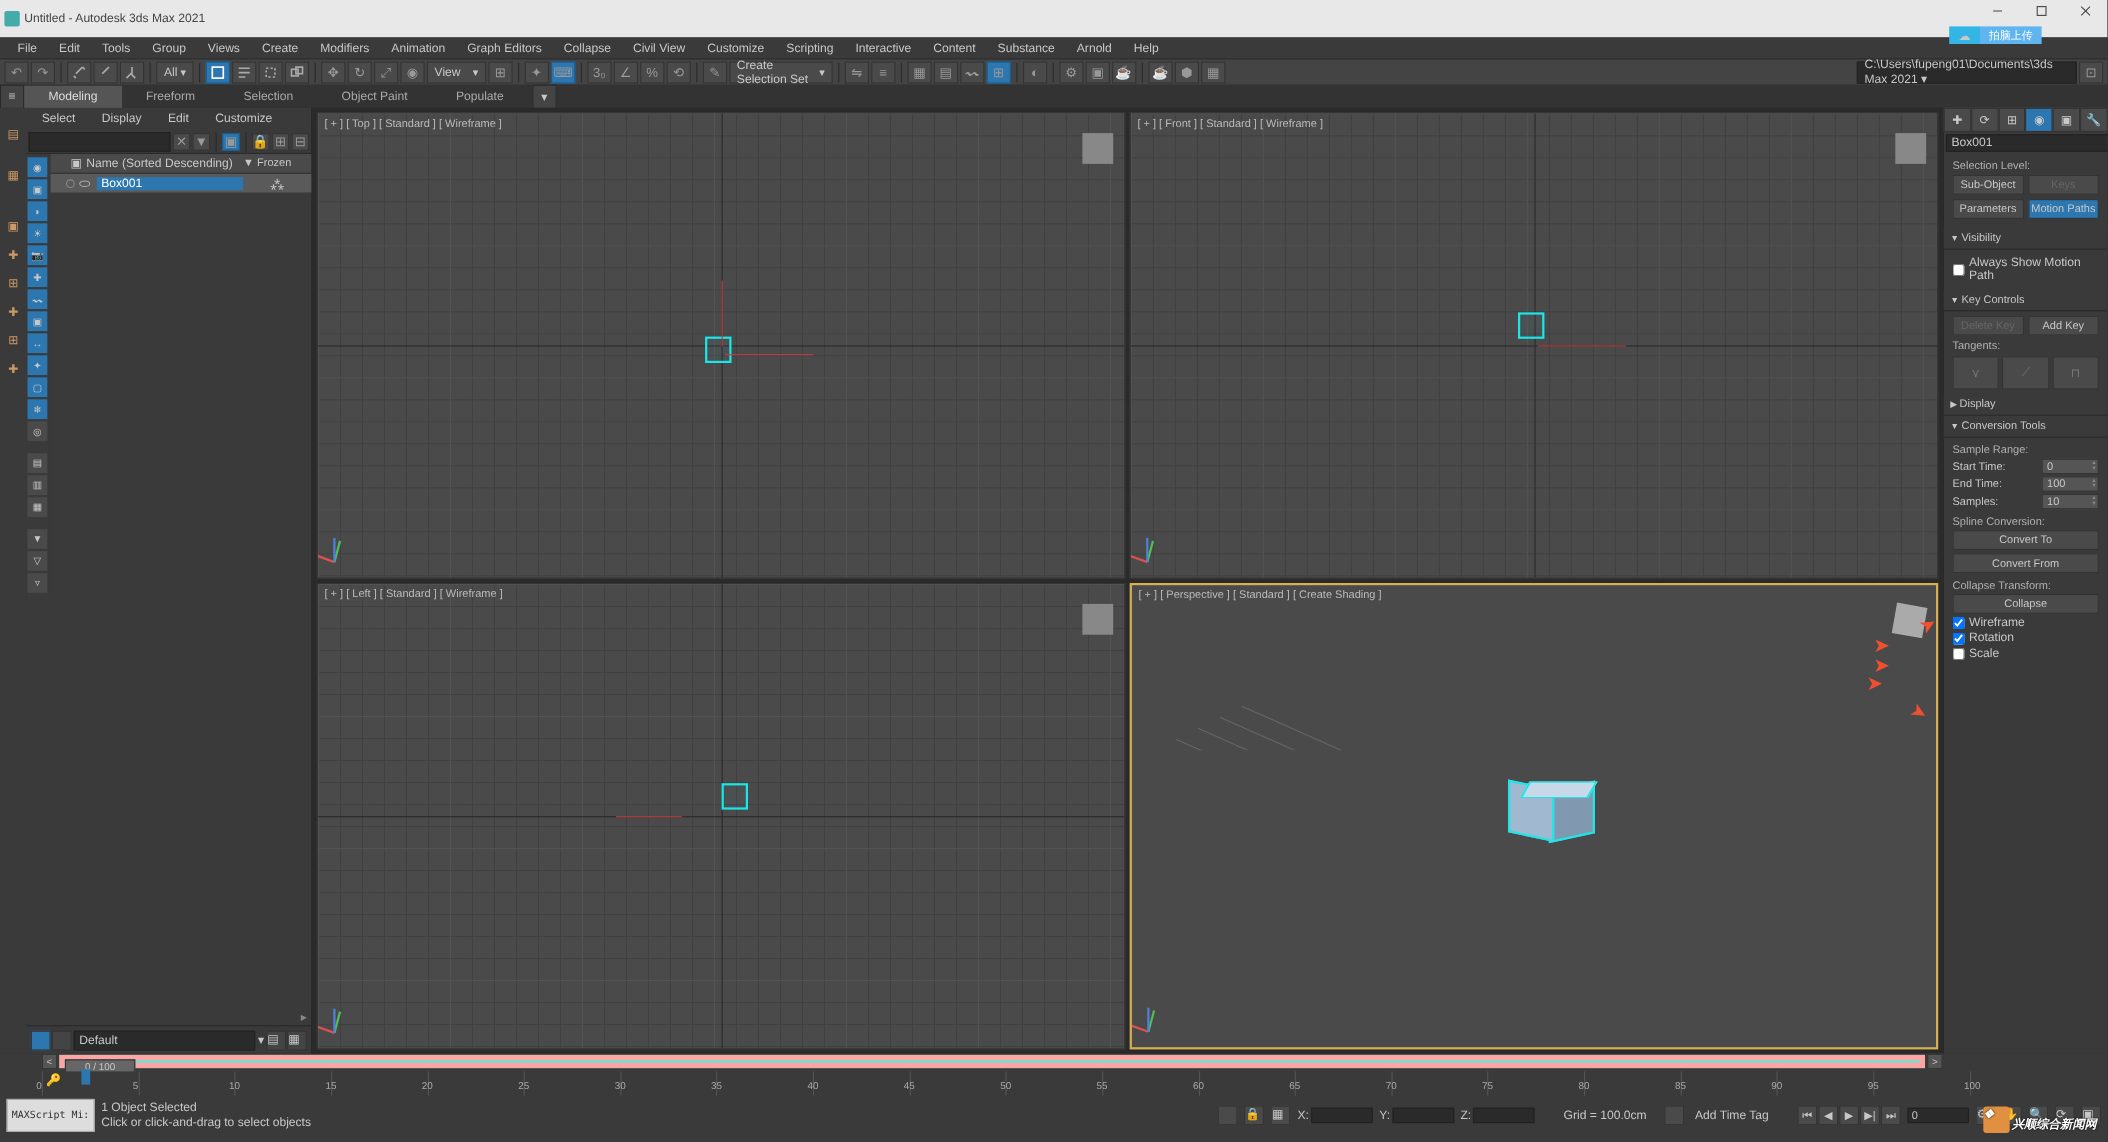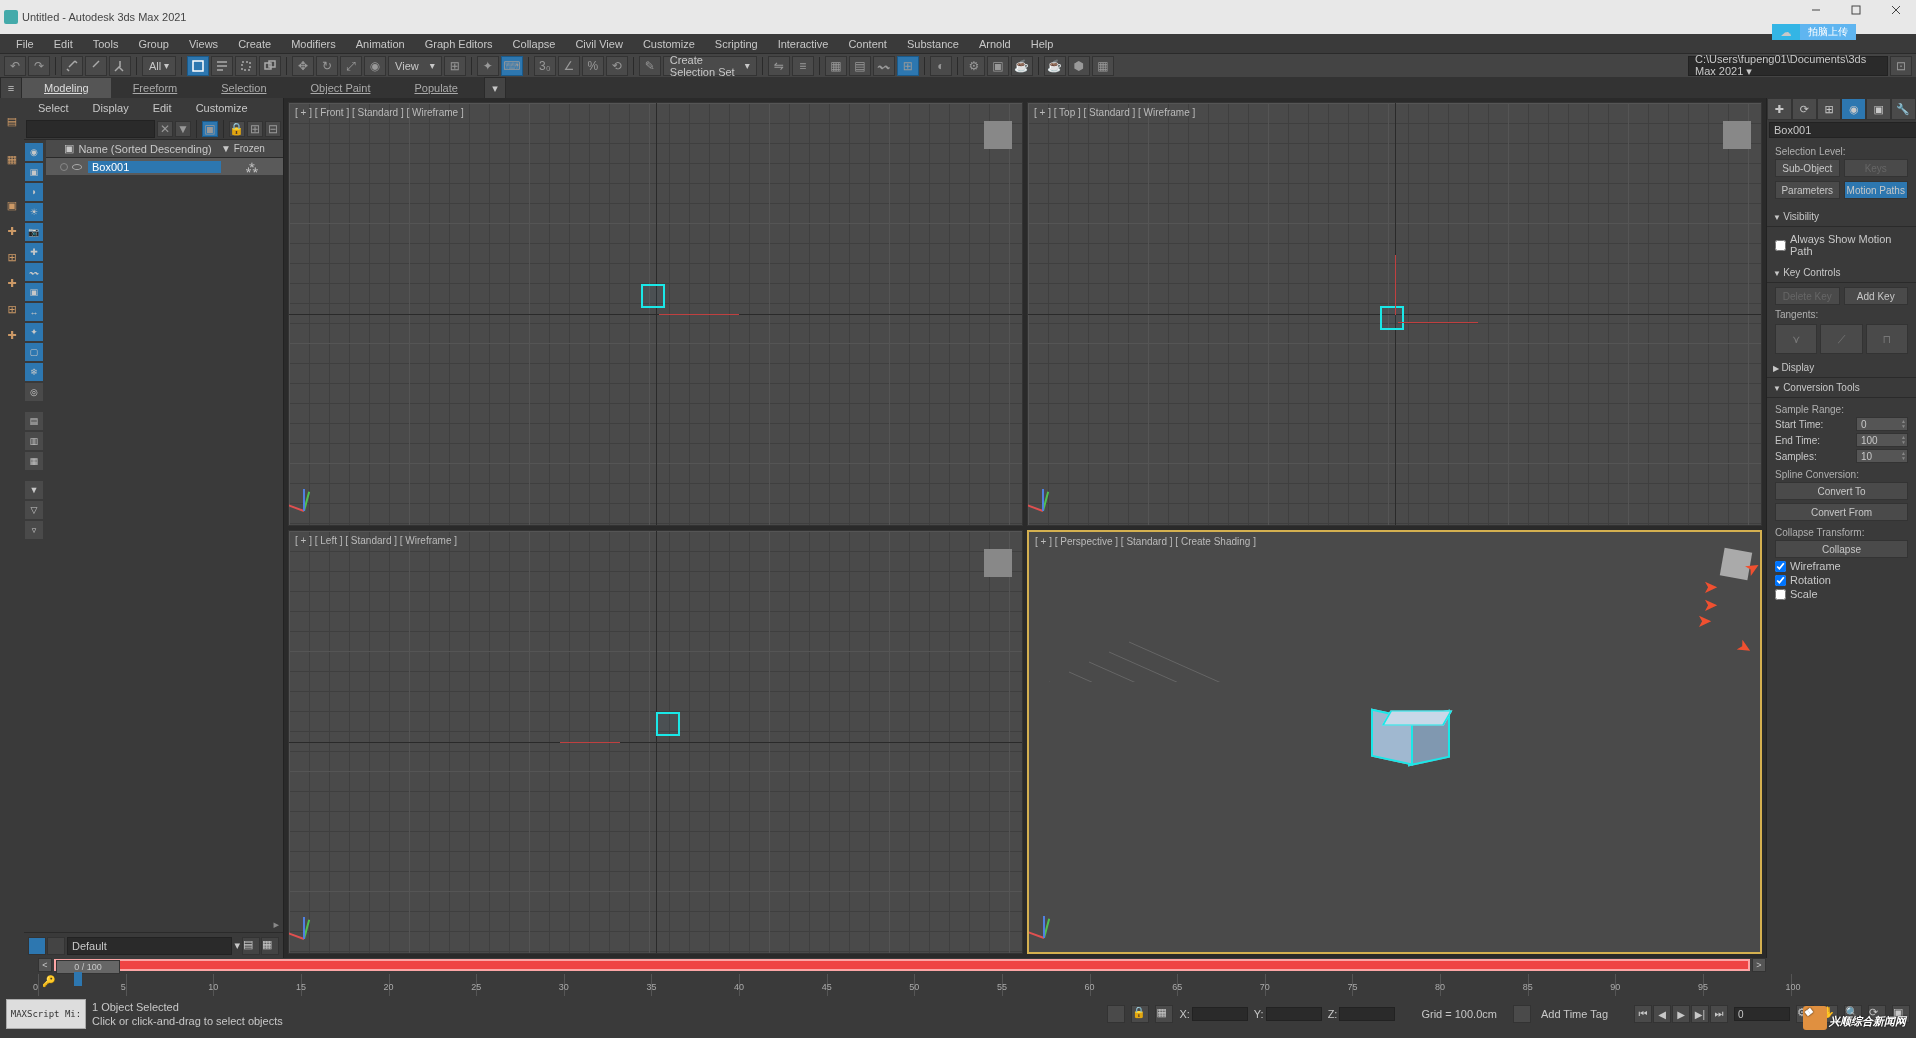--- a/index.html
+++ b/index.html
@@ -24,21 +24,21 @@
 .tb-main { height:24px; }
 .tb-icon { width:22px; height:20px; background:#4a4a4a; border:1px solid #333; display:flex; align-items:center; justify-content:center; color:#999; font-size:12px; }
 .tb-icon.active { background:#2d77b0; border-color:#1a5a8a; }
 .tb-sep { width:1px; height:18px; background:#2a2a2a; margin:0 3px; }
 .tb-drop { background:#4a4a4a; border:1px solid #333; height:20px; padding:0 6px; display:flex; align-items:center; font-size:10px; }
 .tb-path { background:#2a2a2a; border:1px solid #222; height:20px; padding:0 6px; display:flex; align-items:center; font-size:10px; width:200px; margin-left:auto; }
 
 
 .ribbon { background:#333; height:22px; display:flex; align-items:center; }
 .ribbon-icon { width:22px; height:22px; background:#444; border:1px solid #2a2a2a; display:flex; align-items:center; justify-content:center; }
-.ribbon-tab { padding:0 22px; height:21px; display:flex; align-items:center; color:#aaa;text-decoration:underline; }
+.ribbon-tab { padding:0 22px; height:21px; display:flex; align-items:center; color:#aaa; }
 .ribbon-tab.active { background:#555; color:#ddd; }
 .ribbon-sub { background:#444; height:18px; display:flex; align-items:center; padding-left:38px; }
 .ribbon-sub span { font-size:10px; color:#c0c0c0; }
 
 
 .main { position:absolute; top:98px; left:0; right:0; bottom:80px; display:flex; }
 
 
 .left-bar { width:24px; background:#3a3a3a; display:flex; flex-direction:column; padding-top:10px; }
 .left-bar .lb-icon { width:22px; height:22px; margin:2px 1px; display:flex; align-items:center; justify-content:center; color:#cc9966; }
@@ -120,21 +120,21 @@
 .tangent-row { display:flex; gap:3px; margin-top:4px; }
 .tangent-row div { flex:1; height:30px; background:#4a4a4a; border:1px solid #333; display:flex; align-items:center; justify-content:center; color:#777; }
 
 
 .red-arrow { position:absolute; color:#f05030; font-size:18px; pointer-events:none; z-index:100; }
 
 
 .bottom { position:absolute; left:0; right:0; bottom:0; height:80px; background:#3a3a3a; }
 .slider-bar { height:14px; display:flex; align-items:center; padding:0 150px 0 38px; }
 .slider-btn { width:14px; height:14px; background:#555; border:1px solid #333; display:flex; align-items:center; justify-content:center; font-size:9px; }
-.slider-track { flex:1; background:#ef4444; height:12px; border:2px solid #fca5a5; margin:0 2px; position:relative; }
+.slider-track { flex:1; background:#5eead4; height:12px; border:5px solid #fca5a5; margin:0 2px; position:relative; }
 .slider-handle { position:absolute; left:0; top:-1px; width:64px; height:14px; background:#666; border:1px solid #333; display:flex; align-items:center; justify-content:center; font-size:9px; }
 .timeline { height:22px; background:#3a3a3a; position:relative; margin:2px 38px 0 38px; }
 .timeline .ticks { position:absolute; inset:0; display:flex; }
 .timeline .tick { flex:1; border-left:1px solid #555; position:relative; }
 .timeline .tick span { position:absolute; top:8px; left:-6px; font-size:9px; color:#aaa; }
 .timeline-cursor { position:absolute; left:36px; top:-2px; width:8px; height:14px; background:#2d77b0; }
 .tl-icon { position:absolute; left:4px; top:0; width:14px; height:14px; display:flex; align-items:center; justify-content:center; color:#c0a060; }
 
 .status { height:36px; display:flex; align-items:center; padding:0 6px; gap:6px; }
 .status-left { width:80px; height:30px; background:#ddd; border:1px solid #aaa; display:flex; align-items:center; justify-content:center; font-size:9px; font-family:monospace; color:#333; }
@@ -389,39 +389,39 @@
         <div>▦</div>
       </div>
     </div>
   </div>
 
   <div class="viewports">
     <div class="viewport">
       <div class="vp-grid"></div>
       <div style="position:absolute;left:0;right:0;top:50%;height:1px;background:#2a2a2a"></div>
       <div style="position:absolute;top:0;bottom:0;left:50%;width:1px;background:#2a2a2a"></div>
-      <div class="vp-label">[ + ] [ Front ] [ Standard ] [ Wireframe ]</div>
-      <div class="vp-cube"></div>
-      <div class="vp-box" style="left:48%;top:43%"></div>
-      <div style="position:absolute;left:50.5%;top:50%;width:80px;height:1px;background:#c04040"></div>
-      <div class="gizmo">
-          <div class="ax x"></div>
-          <div class="ax y"></div>
-          <div class="ax z"></div>
-        </div>
-    </div>
-    <div class="viewport">
-      <div class="vp-grid"></div>
-      <div style="position:absolute;left:0;right:0;top:50%;height:1px;background:#2a2a2a"></div>
-      <div style="position:absolute;top:0;bottom:0;left:50%;width:1px;background:#2a2a2a"></div>
       <div class="vp-label">[ + ] [ Top ] [ Standard ] [ Wireframe ]</div>
       <div class="vp-cube"></div>
       <div class="vp-box" style="left:48%;top:48%"></div>
       <div style="position:absolute;left:50.5%;top:52%;width:80px;height:1px;background:#c04040"></div>
       <div style="position:absolute;left:50%;top:36%;width:1px;height:60px;background:#c04040"></div>
+      <div class="gizmo">
+          <div class="ax x"></div>
+          <div class="ax y"></div>
+          <div class="ax z"></div>
+        </div>
+    </div>
+    <div class="viewport">
+      <div class="vp-grid"></div>
+      <div style="position:absolute;left:0;right:0;top:50%;height:1px;background:#2a2a2a"></div>
+      <div style="position:absolute;top:0;bottom:0;left:50%;width:1px;background:#2a2a2a"></div>
+      <div class="vp-label">[ + ] [ Front ] [ Standard ] [ Wireframe ]</div>
+      <div class="vp-cube"></div>
+      <div class="vp-box" style="left:48%;top:43%"></div>
+      <div style="position:absolute;left:50.5%;top:50%;width:80px;height:1px;background:#c04040"></div>
       <div class="gizmo">
           <div class="ax x"></div>
           <div class="ax y"></div>
           <div class="ax z"></div>
         </div>
     </div>
     <div class="viewport">
       <div class="vp-grid"></div>
       <div style="position:absolute;left:0;right:0;top:50%;height:1px;background:#2a2a2a"></div>
       <div style="position:absolute;top:0;bottom:0;left:50%;width:1px;background:#2a2a2a"></div>

